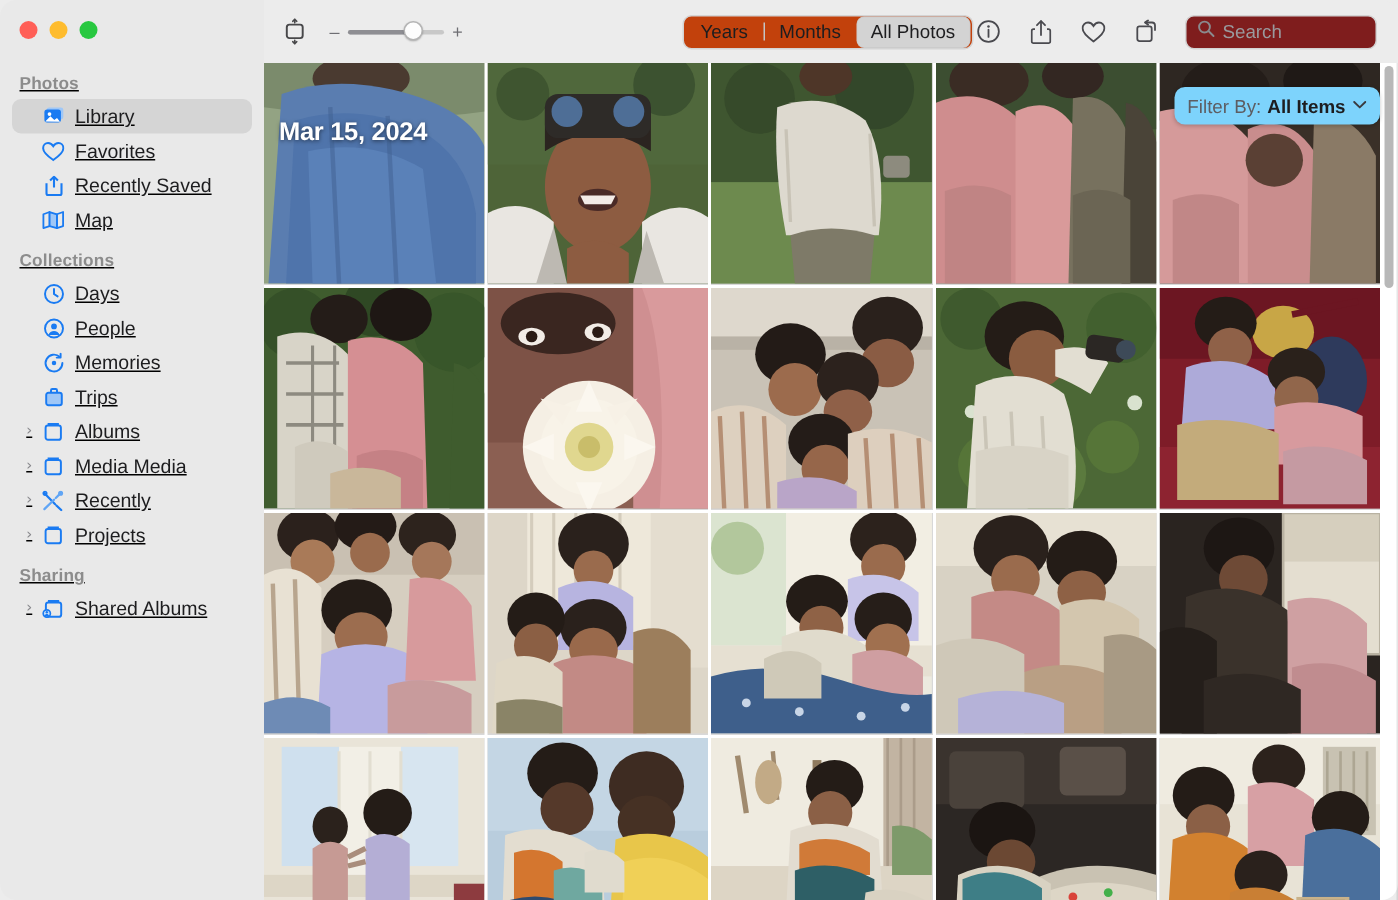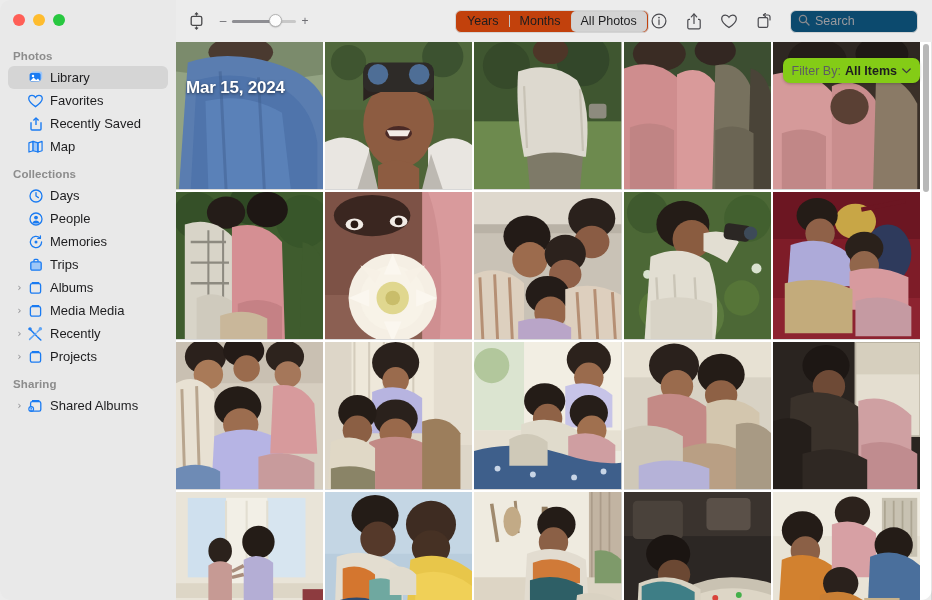--- a/index.html
+++ b/index.html
@@ -39,21 +39,21 @@
   .tl.green { background: #28c840; }
 
   .sb-scroll { padding-top: 14px; }
   .sb-section-title {
     font-size: 11.5px;
     color: #8c8c8c;
     font-weight: 600;
     padding: 0 0 4px 13px;
     letter-spacing: 0.1px;
   }
-  .sb-group { margin-bottom: 10px; }
+  .sb-group { margin-bottom: 10px; text-decoration: underline; }
   .sb-item {
     display: flex;
     align-items: center;
     height: 23px;
     margin: 0 8px 0 8px;
     padding-left: 5px;
     border-radius: 6px;
     font-size: 13px;
     color: #1d1d1f;
     gap: 0;
@@ -158,21 +158,21 @@
 
   .tb-right {
     position: absolute;
     right: 14px;
     display: flex;
     align-items: center;
     gap: 9px;
   }
   .search-field {
     width: 128px; height: 23px;
-    background: #0c4a6e;
+    background: #7f1d1d;
     border: 0.5px solid #d3d3d3;
     border-radius: 6px;
     display: flex;
     align-items: center;
     padding: 0 7px;
     gap: 5px;
     margin-left: 4px;
   }
   .search-ph { font-size: 12.5px; color: #9a9a9e; }
 
@@ -204,21 +204,21 @@
     text-shadow: 0 1px 3px rgba(0,0,0,.55);
     letter-spacing: -0.2px;
     z-index: 5;
     pointer-events: none;
     text-align: center;
   }
   .filter-pill {
     position: absolute;
     right: 12px; top: 16px;
     height: 25px;
-    background: #84cc16;
+    background: #7dd3fc;
     border-radius: 7px;
     display: flex;
     align-items: center;
     padding: 0 9px;
     gap: 4px;
     box-shadow: 0 1px 3px rgba(0,0,0,.22);
     z-index: 6;
   }
   .fp-label { font-size: 12.5px; color: #5d5d62; }
   .fp-value { font-size: 12.5px; color: #1d1d1f; font-weight: 700; }

